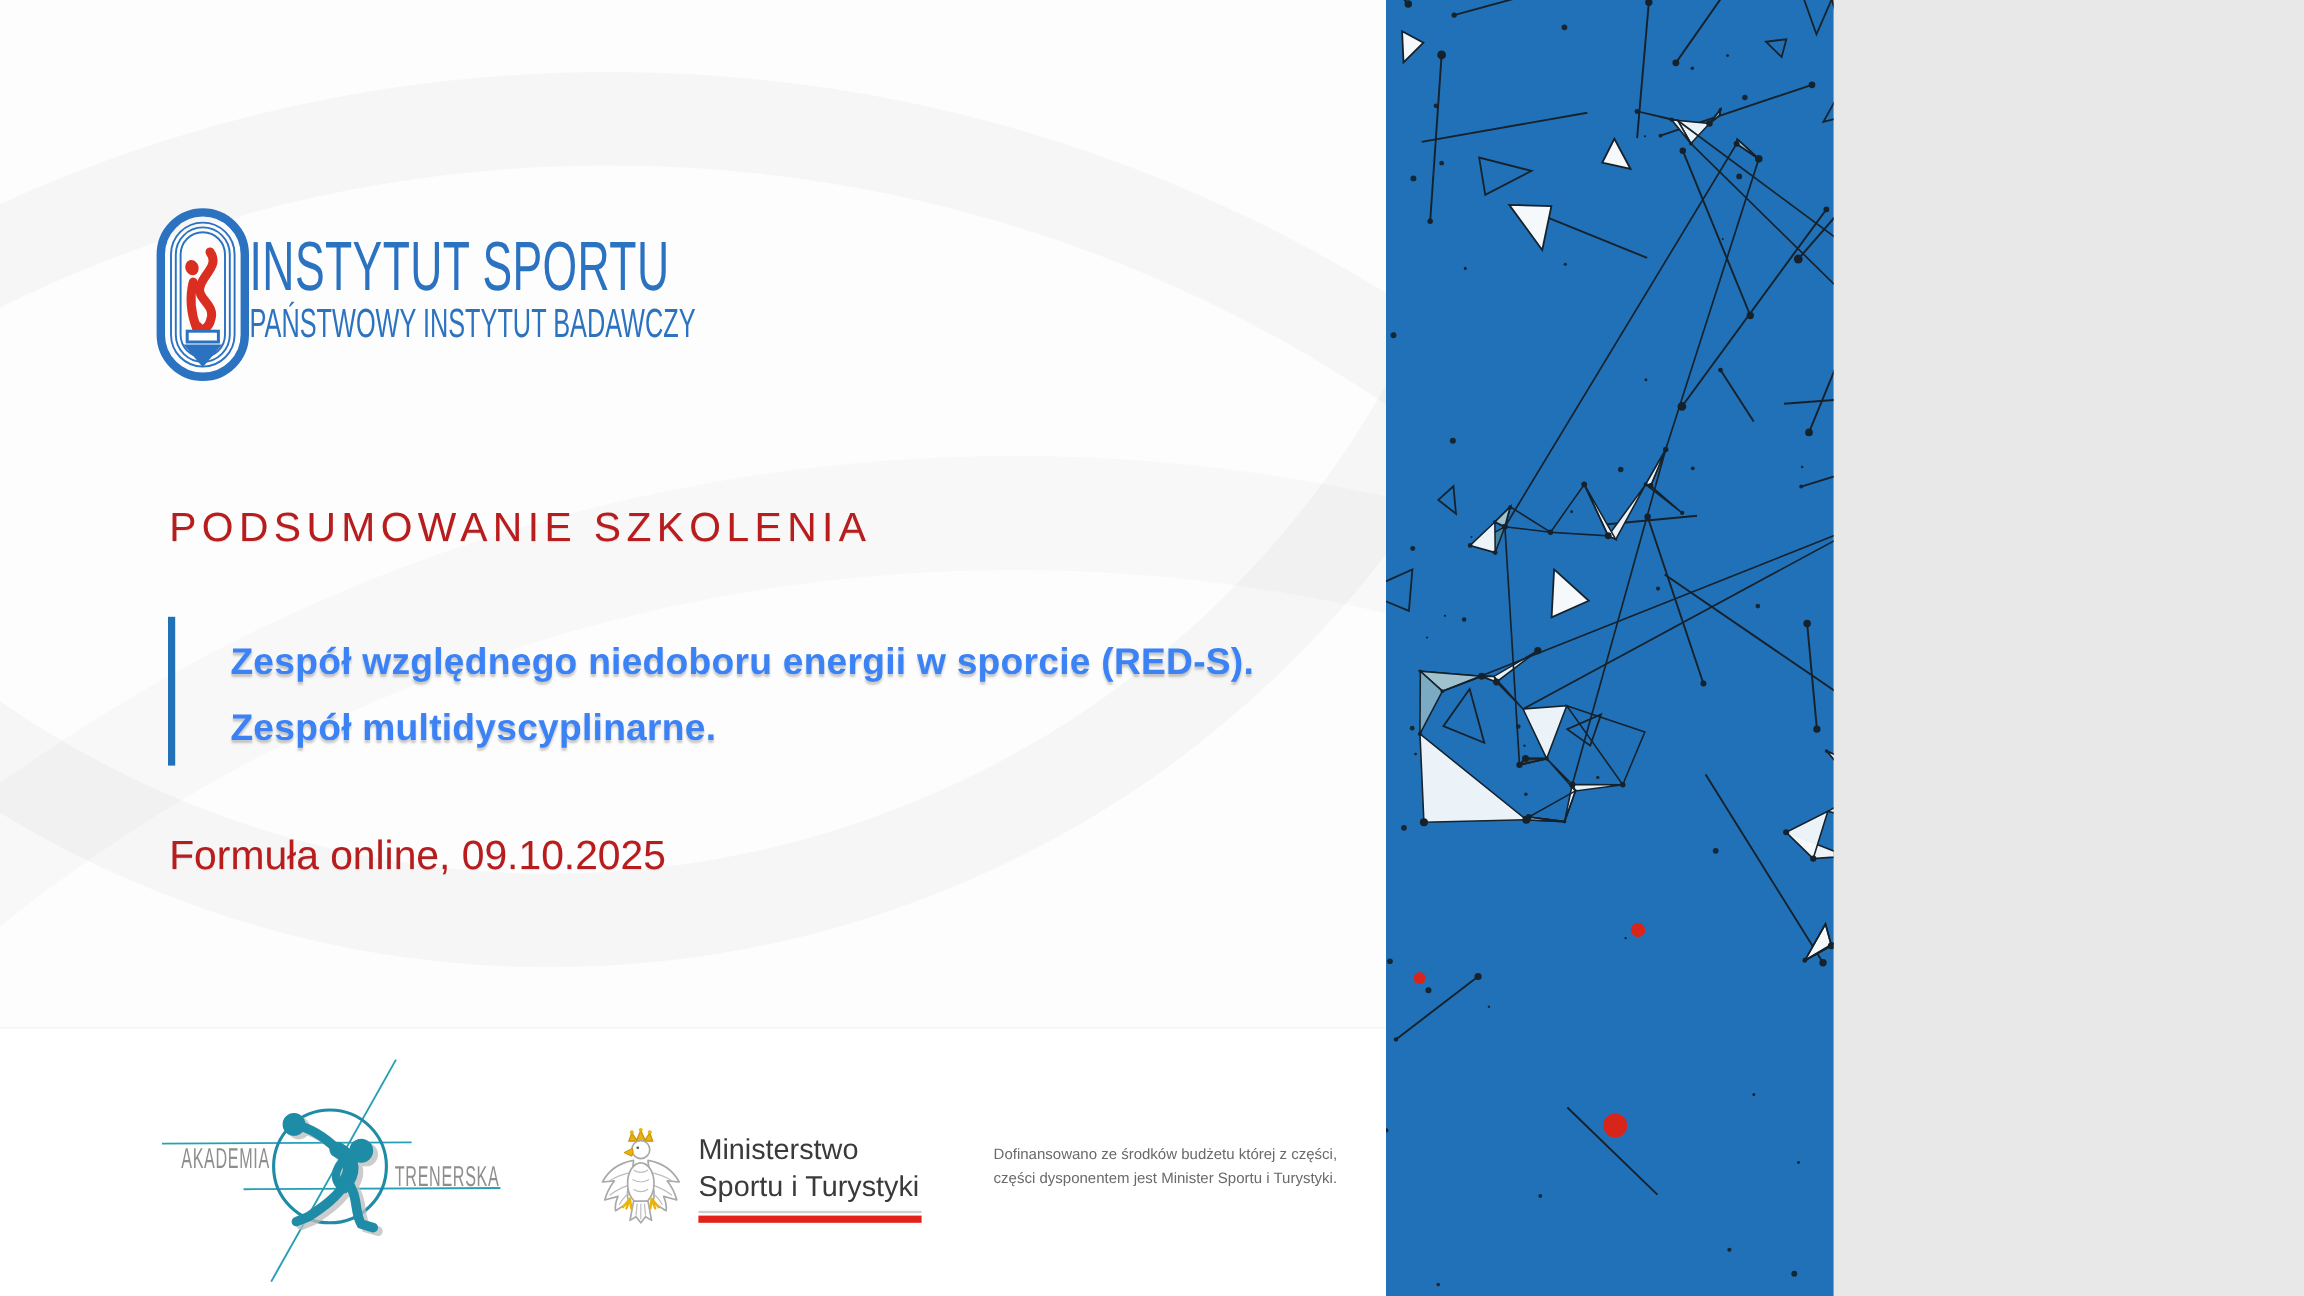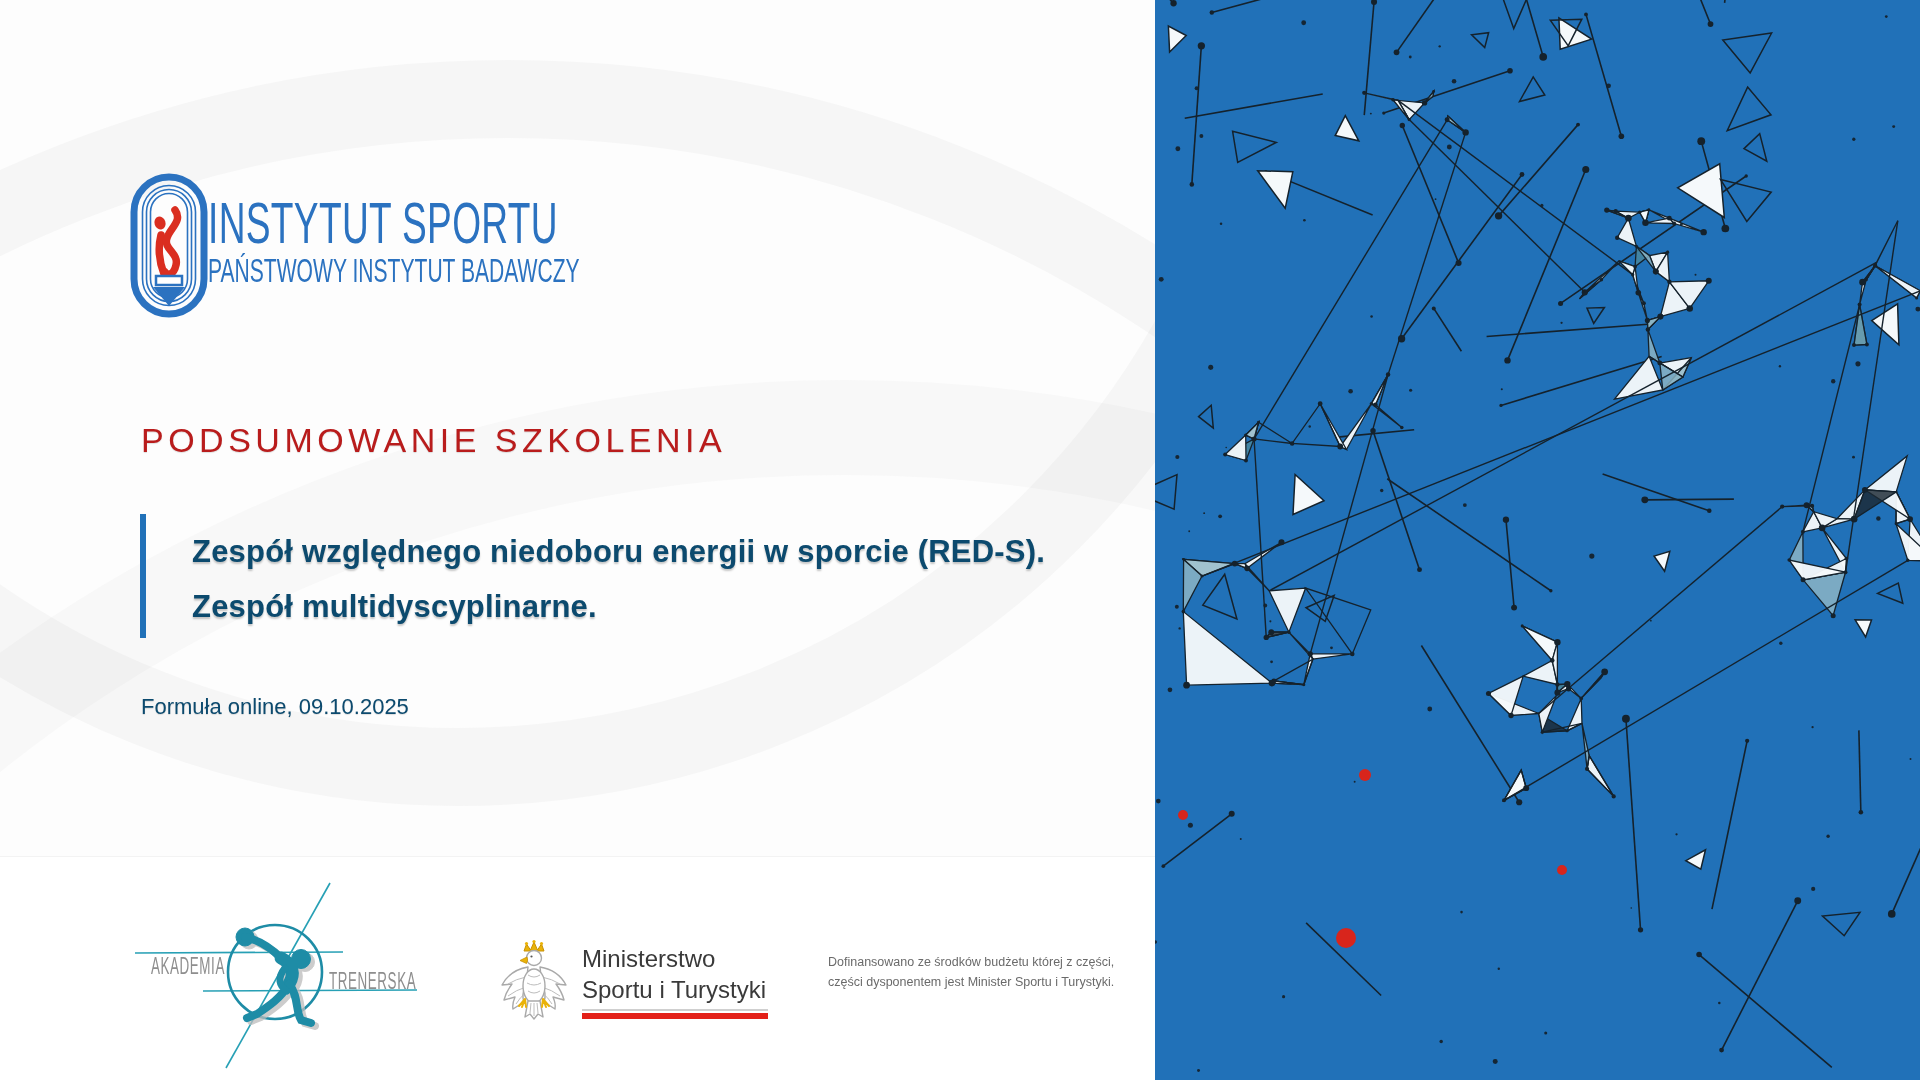--- a/index.html
+++ b/index.html
@@ -1,17 +1,17 @@
 <!DOCTYPE html>
 <html><head>
 <meta charset="utf-8">
 <style>
   html,body{margin:0;padding:0;background:#e8e8e8;}
   .slide{
-    position:relative;width:1920px;height:1080px;overflow:hidden;
+    position:relative;width:1528px;height:1080px;overflow:hidden;
     background:#ffffff;font-family:"Liberation Sans","DejaVu Sans",sans-serif;text-decoration:underline;
   }
   
   .left-panel{position:absolute;left:0;top:0;width:1155px;height:1080px;background:#fdfdfd;overflow:hidden;}
   .swoosh{position:absolute;border-radius:50%;border:78px solid rgba(180,180,180,0.09);}
   .sw1{width:2300px;height:2300px;left:-720px;top:60px;}
   .sw2{width:3100px;height:3100px;left:-1300px;top:-420px;border-width:110px;}
   .sw3{width:1600px;height:1600px;left:-420px;top:-950px;}
   .sw4{width:2700px;height:2700px;left:-600px;top:380px;border-width:95px;border-color:rgba(180,180,180,0.07);}
 
@@ -24,26 +24,26 @@
   .logo-line2{
     position:absolute;left:208px;top:252px;font-size:34px;line-height:36px;
     color:#2b72c0;white-space:nowrap;transform:scaleX(0.62);transform-origin:left top;
   }
   .kicker{
     position:absolute;left:141px;top:421px;font-size:34px;color:#b91c1c;
     letter-spacing:4.5px;white-space:nowrap;text-shadow:0 1px 1px rgba(0,0,0,0.12);
   }
   .title-bar{position:absolute;left:140px;top:514px;width:6px;height:124px;background:#2171b8;}
   .title-lines{
-    position:absolute;left:192px;top:524px;font-size:31px;font-weight:700;color:#0c4a6e;
+    position:absolute;left:192px;top:524px;font-size:31px;font-weight:700;color:#3b82f6;
     line-height:55px;white-space:nowrap;letter-spacing:0.2px;
     text-shadow:0 2px 2px rgba(0,0,0,0.22);
   }
   .date-line{
-    position:absolute;left:141px;top:694px;font-size:22px;color:#0c4a6e;white-space:nowrap;
+    position:absolute;left:141px;top:694px;font-size:34px;color:#b91c1c;white-space:nowrap;
     text-shadow:0 1px 1px rgba(0,0,0,0.12);
   }
   
   .footer-strip{position:absolute;left:0;top:857px;width:1155px;height:223px;background:#ffffff;box-shadow:0 -1px 0 rgba(0,0,0,0.04);}
   .at-logo{position:absolute;left:133px;top:23px;width:300px;height:195px;overflow:visible;}
   .at-word{position:absolute;font-size:24px;color:#8e8e8e;white-space:nowrap;
     transform:scaleX(0.56);transform-origin:left top;letter-spacing:1px;}
   .at-left{left:151px;top:95px;}
   .at-right{left:329px;top:110px;}
   .ministry{position:absolute;left:500px;top:71px;width:290px;height:90px;margin-top:11px;}

